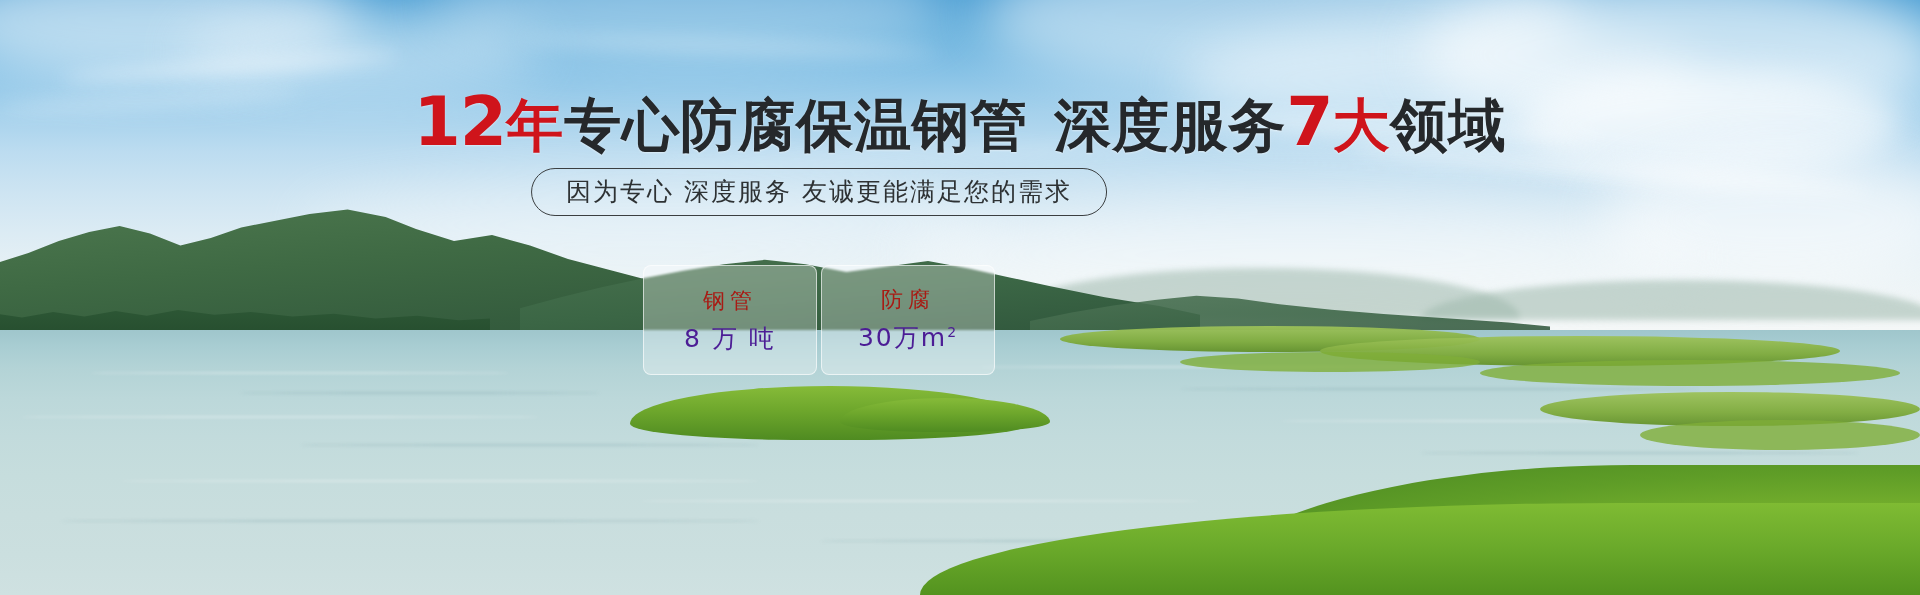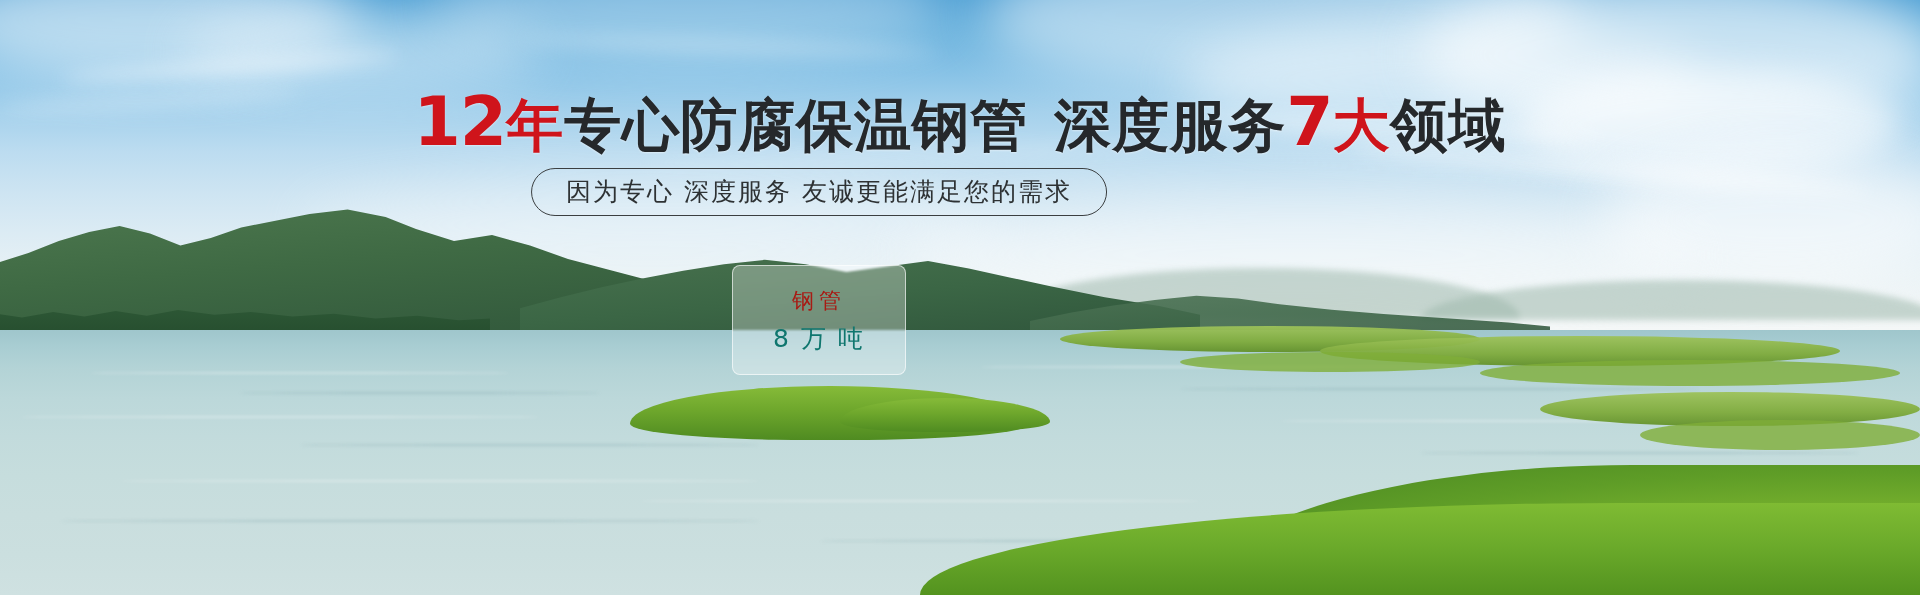--- a/index.html
+++ b/index.html
@@ -138,21 +138,21 @@
     display:flex;flex-direction:column;
     align-items:center;justify-content:center;
     backdrop-filter:blur(1px);
   }
   .card .ttl{
     font-size:22px;color:#a81b14;letter-spacing:5px;
     margin-bottom:14px;line-height:1;
     font-family:"DejaVu Sans","Liberation Sans",sans-serif;
   }
   .card .val{
-    font-size:25px;color:#0f766e;letter-spacing:2px;line-height:1;
+    font-size:25px;color:#4c1d95;letter-spacing:2px;line-height:1;
     font-family:"DejaVu Sans","Liberation Sans",sans-serif;
   }
   .card .val sup{font-size:14px;vertical-align:super;}
 </style>
 </head>
 <body>
 
 <div class="banner">
 
   <div class="sky"></div>
@@ -230,19 +230,23 @@
 
     <div class="pill">因为专心 深度服务  友诚更能满足您的需求</div>
 
     <div class="cards">
 
       <div class="card">
         <div class="ttl">钢管</div>
         <div class="val"><span>8 万 吨</span></div>
       </div>
 
+      <div class="card">
+        <div class="ttl">防腐</div>
+        <div class="val"><span>30万m</span><sup>2</sup></div>
+      </div>
 
 
     </div>
 
   </div>
 
 </div>
 
 </body></html>

